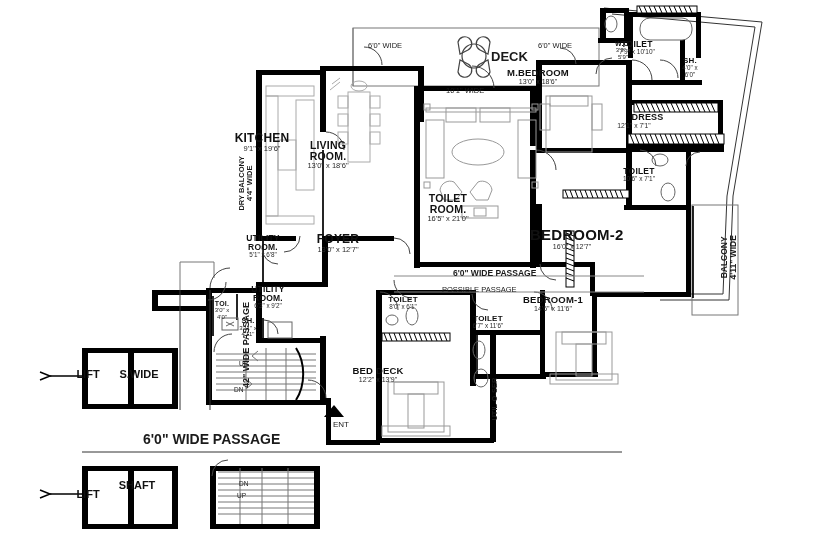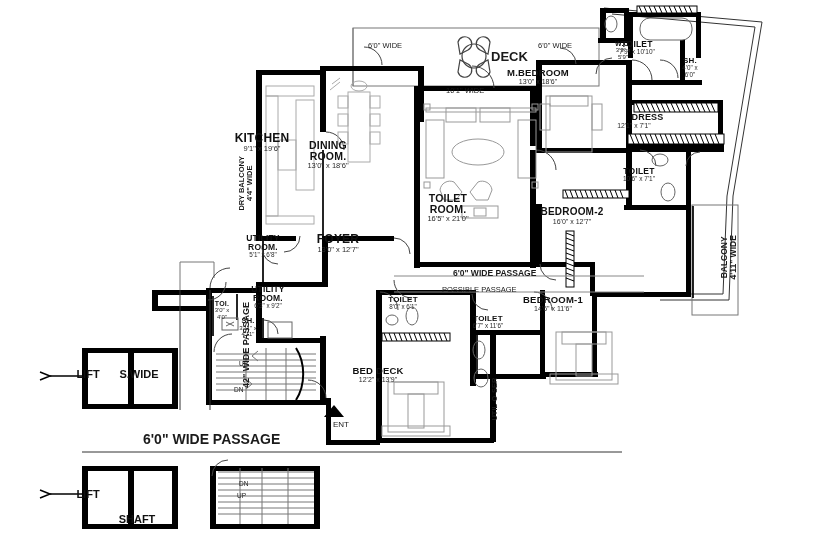--- a/index.html
+++ b/index.html
@@ -330,21 +330,21 @@
       <div class="room-label" style="left: 227px; top: 132px; width: 70px;">
         <span class="nm" style="font-size: 12px;">
           <div>KITCHEN</div>
         </span>
         <span class="dim" style="font-size: 7.5px;">
           <div>9'1" x 19'6"</div>
         </span>
       </div>
       <div class="room-label" style="left: 297px; top: 140px; width: 62px;">
         <span class="nm" style="font-size: 10.5px;">
-          <div>DINING</div>
+          <div>LIVING</div>
           <div>ROOM.</div>
         </span>
         <span class="dim" style="font-size: 7.5px;">
           <div>13'0" x 18'6"</div>
         </span>
       </div>
       <div class="room-label" style="left: 417px; top: 193px; width: 62px;">
         <span class="nm" style="font-size: 10.5px;">
           <div>TOILET</div>
           <div>ROOM.</div>
@@ -363,21 +363,21 @@
       </div>
       <div class="room-label" style="left: 496px; top: 68px; width: 84px;">
         <span class="nm" style="font-size: 9.5px;">
           <div>M.BEDROOM</div>
         </span>
         <span class="dim" style="font-size: 7px;">
           <div>13'0" x 18'6"</div>
         </span>
       </div>
       <div class="room-label" style="left: 530px; top: 207px; width: 84px;">
-        <span class="nm" style="font-size: 10px;">
+        <span class="nm" style="font-size: 15px; margin-top: 20px;">
           <div>BEDROOM-2</div>
         </span>
         <span class="dim" style="font-size: 7px;">
           <div>16'0" x 12'7"</div>
         </span>
       </div>
       <div class="room-label" style="left: 511px; top: 295px; width: 84px;">
         <span class="nm" style="font-size: 9.5px;">
           <div>BEDROOM-1</div>
         </span>
@@ -483,21 +483,21 @@
           <div>SH.</div>
         </span>
         <span class="dim" style="font-size: 6px;">
           <div>3'11" x</div>
           <div>4'11"</div>
         </span>
       </div>
       <div class="room-label" style="left: 58px; top: 369px; width: 60px; font-size: 11px; font-weight: bold;">LIFT</div>
       <div class="room-label" style="left: 109px; top: 369px; width: 60px; font-size: 11px; font-weight: bold;">S.WIDE</div>
       <div class="room-label" style="left: 58px; top: 489px; width: 60px; font-size: 11px; font-weight: bold;">LIFT</div>
-      <div class="room-label" style="left: 107px; top: 514px; width: 60px; font-size: 11px; font-weight: bold;">SHAFT</div>
+      <div class="room-label" style="left: 107px; top: 480px; width: 60px; font-size: 11px; font-weight: bold;">SHAFT</div>
       <div class="note" style="left: 491px; top: 49px; font-size: 13px; font-weight: bold;">DECK</div>
       <div class="note" style="left: 368px; top: 41px; font-size: 7.5px; font-weight: normal;">6'0" WIDE</div>
       <div class="note" style="left: 538px; top: 41px; font-size: 7.5px; font-weight: normal;">6'0" WIDE</div>
       <div class="note" style="left: 446px; top: 86px; font-size: 7.5px; font-weight: normal;">10'1" WIDE</div>
       <div class="note" style="left: 453px; top: 268px; font-size: 8.5px; font-weight: bold;">6'0" WIDE PASSAGE</div>
       <div class="note" style="left: 442px; top: 285px; font-size: 7.5px; font-weight: normal;">POSSIBLE PASSAGE</div>
       <div class="note" style="left: 143px; top: 431px; font-size: 14px; font-weight: bold;">6'0" WIDE PASSAGE</div>
       <div class="note" style="left: 333px; top: 420px; font-size: 8px; font-weight: normal;">ENT</div>
       <div class="note vert" style="left: 219px; top: 175px; font-size: 7.5px; font-weight: bold; transform: rotate(-90deg); white-space: pre; text-align: center; line-height: 1.1;">DRY BALCONY
 4'4" WIDE</div>

